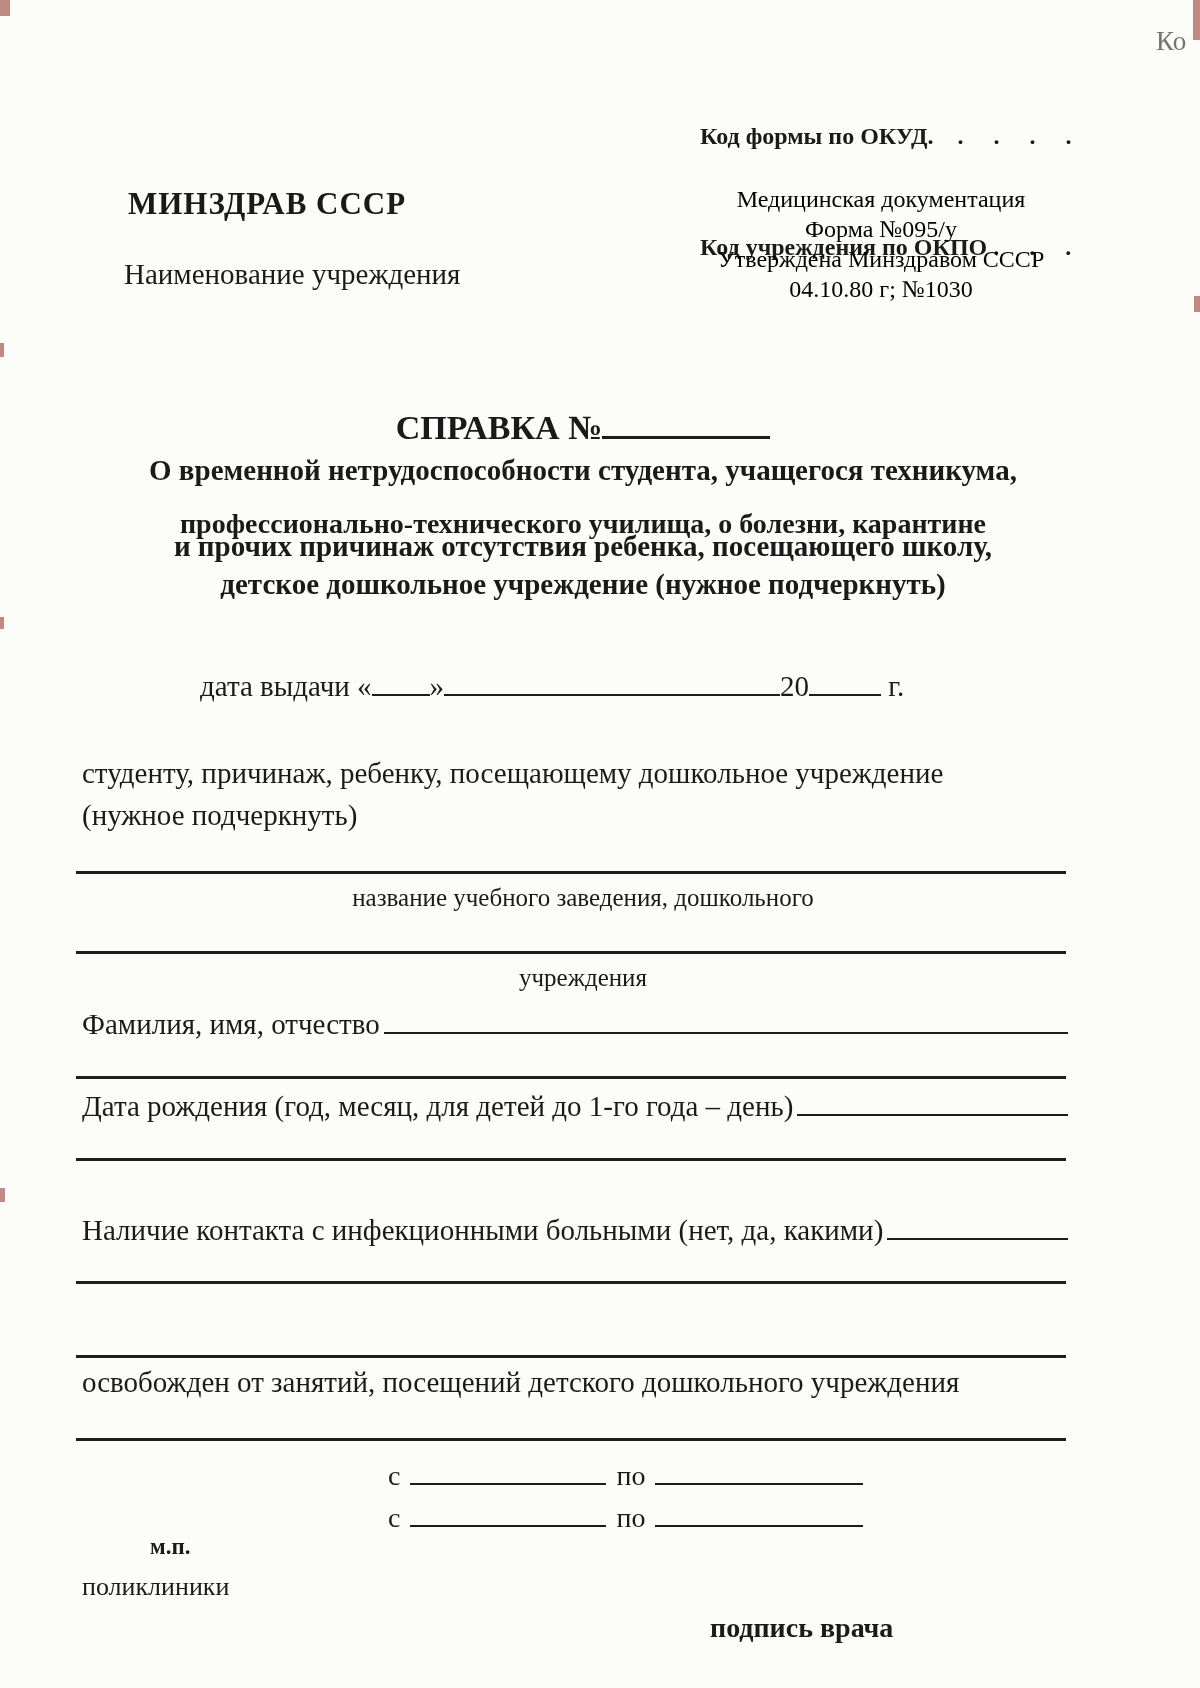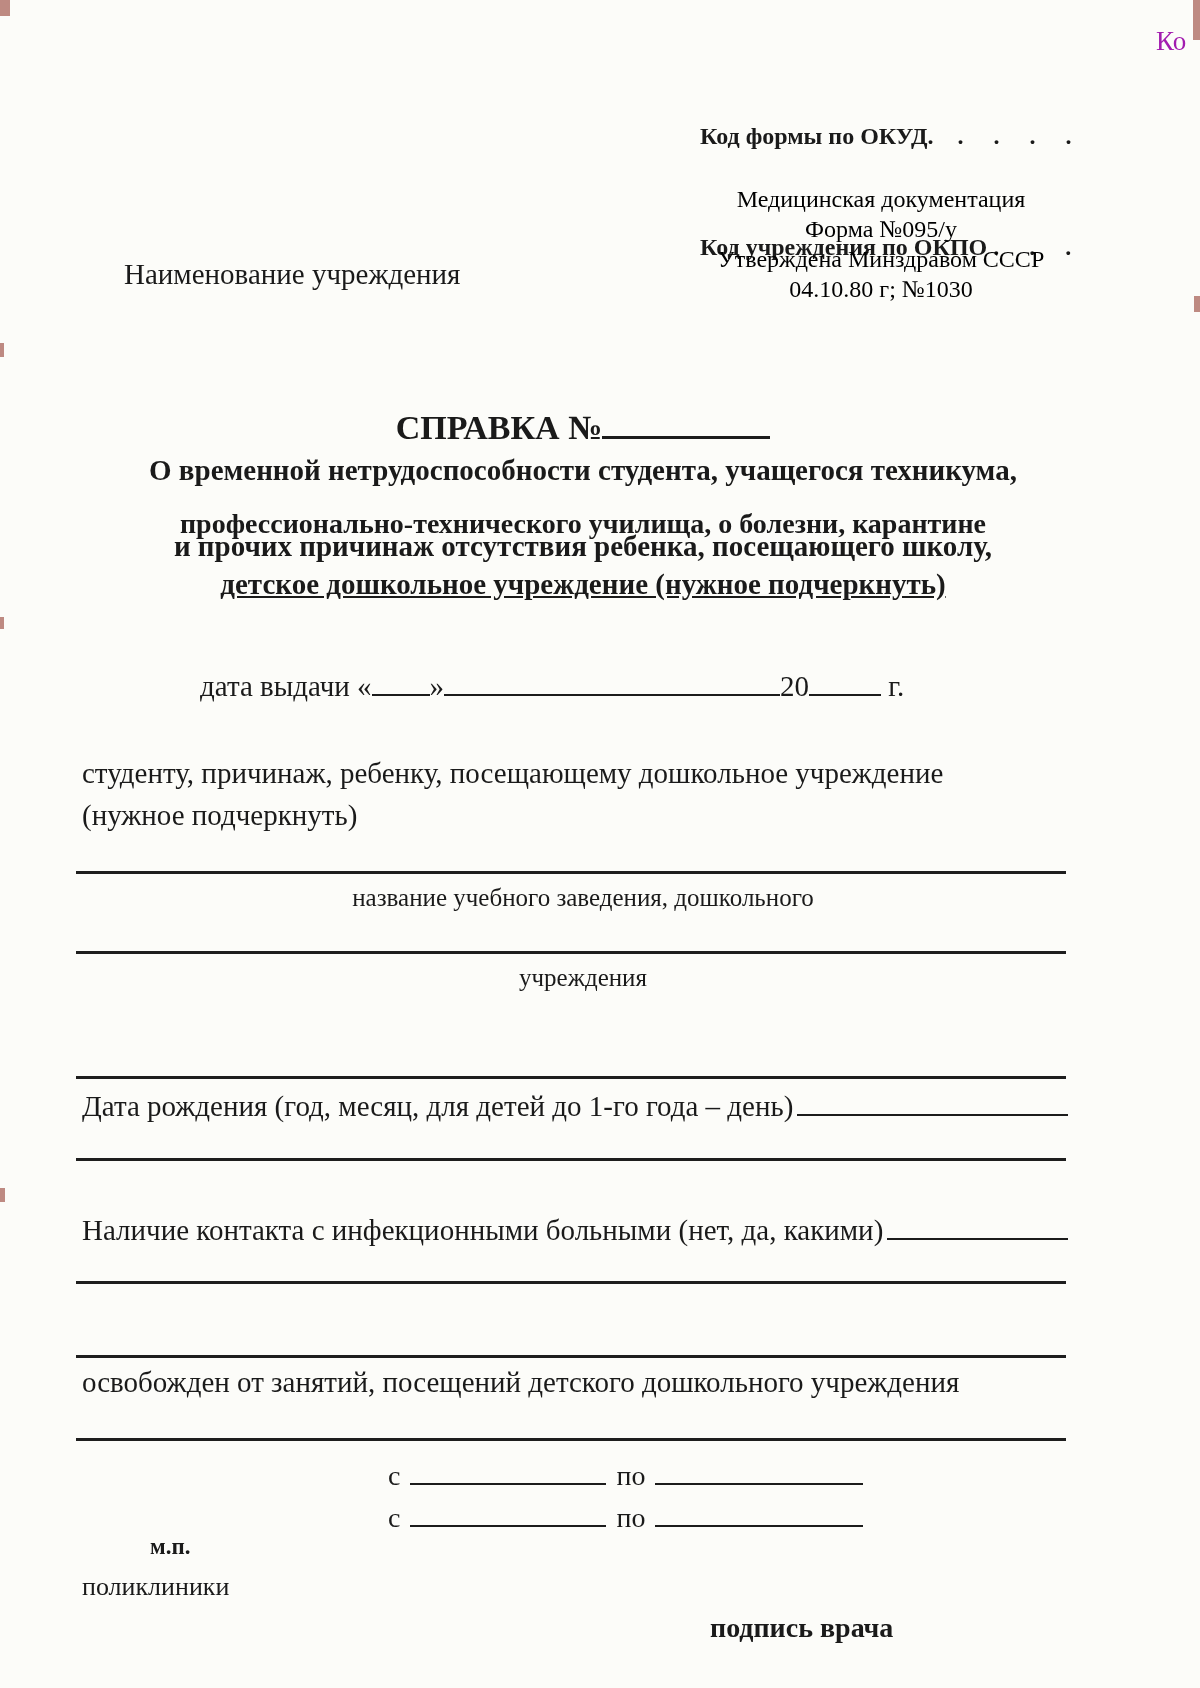--- a/index.html
+++ b/index.html
@@ -16,34 +16,34 @@
     background:#fcfcf9;
   }
   
   .abs { position:absolute; }
   .pre { white-space:pre; }
 
   
   .codes { top:44px; left:700px; font-size:24px; font-weight:bold; line-height:37px; }
 
   
-  .bleed { top:26px; left:1156px; font-size:27px; color:#a21caf; }
+  .bleed { top:26px; left:1156px; font-size:27px; color:#737373; }
 
   
   .ministry    { top:186px; left:128px; font-size:31px; font-weight:bold; letter-spacing:1px; }
   .institution { top:258px; left:124px; font-size:29px; }
   .docblock    { top:184px; left:698px; width:366px; font-size:24px; line-height:30px; text-align:center; color:#000000; }
 
   
   .title-line  { left:78px; width:1010px; text-align:center; font-weight:bold; }
   .spravka     { top:404px; font-size:34px; }
   .t1 { top:454px; font-size:29px; }
   .t2 { top:492px; font-size:28px;margin-top:16px; }
   .t3 { top:530px; font-size:29px; }
-  .t4 { top:568px; font-size:29px;text-decoration:underline; }
+  .t4 { top:568px; font-size:29px; }
 
   
   .ul {
     display:inline-block;
     height:0.95em;
     border-bottom:3px solid #1c1c1c;
     vertical-align:baseline;
   }
   .ul2 { border-bottom-width:2px; }
 
@@ -93,20 +93,21 @@
   <div class="artifact" style="top:0; left:1193px; width:7px; height:40px;"></div>
   <div class="artifact" style="top:296px; left:1194px; width:6px; height:16px;"></div>
 
   <div class="abs bleed">Ко</div>
 
   <div class="abs codes pre">
     <div>Код формы по ОКУД.    .     .     .     .</div>
     <div>Код учреждения по ОКПО .     .     .</div>
   </div>
 
+  <div class="abs ministry">МИНЗДРАВ СССР</div>
   <div class="abs institution">Наименование учреждения</div>
 
   <div class="abs docblock">
     <div>Медицинская документация</div>
     <div>Форма №095/у</div>
     <div>Утверждена Минздравом СССР</div>
     <div>04.10.80 г; №1030</div>
   </div>
 
   <div class="abs title-line spravka">
@@ -124,20 +125,24 @@
   <div class="abs recipient">
     <div>студенту, причинаж, ребенку, посещающему дошкольное учреждение</div>
     <div>(нужное подчеркнуть)</div>
   </div>
 
   <div class="rule" style="top:871px;"></div>
   <div class="abs cap" style="top:884px;">название учебного заведения, дошкольного</div>
   <div class="rule" style="top:951px;"></div>
   <div class="abs cap" style="top:964px;">учреждения</div>
 
+  <div class="frow" style="top:1006px;">
+    <span>Фамилия, имя, отчество</span>
+    <span class="fill"></span>
+  </div>
   <div class="rule" style="top:1076px;"></div>
 
   <div class="frow" style="top:1088px;">
     <span>Дата рождения (год, месяц, для детей до 1-го года – день)</span>
     <span class="fill"></span>
   </div>
   <div class="rule" style="top:1158px;"></div>
 
   <div class="frow" style="top:1212px;">
     <span>Наличие контакта с инфекционными больными (нет, да, какими)</span>

